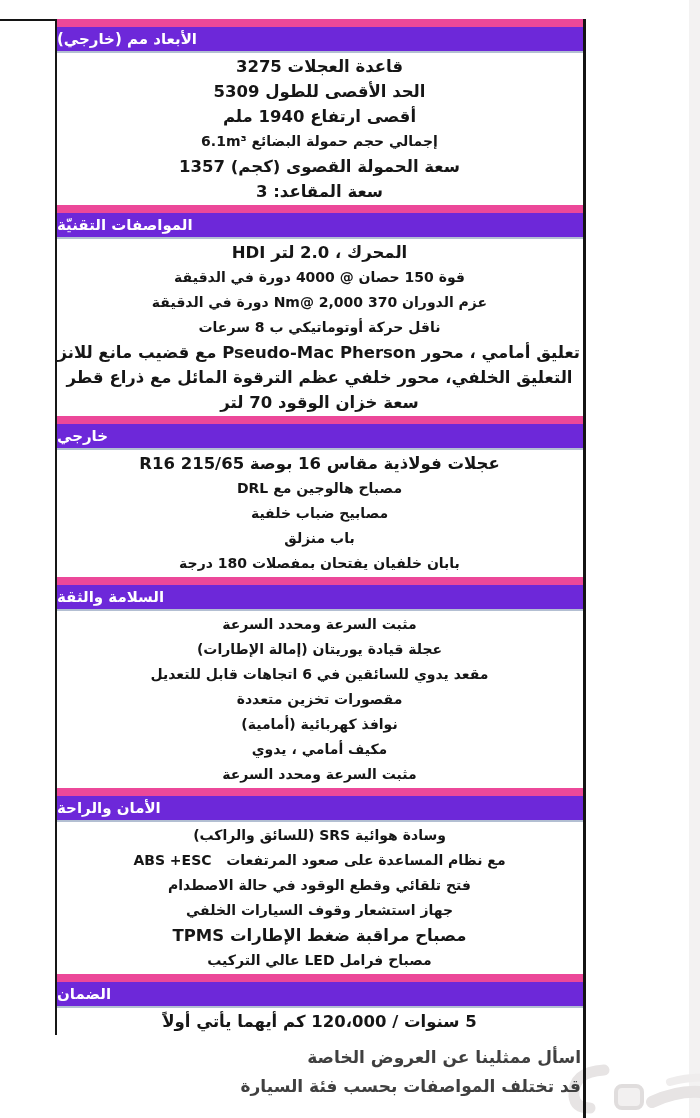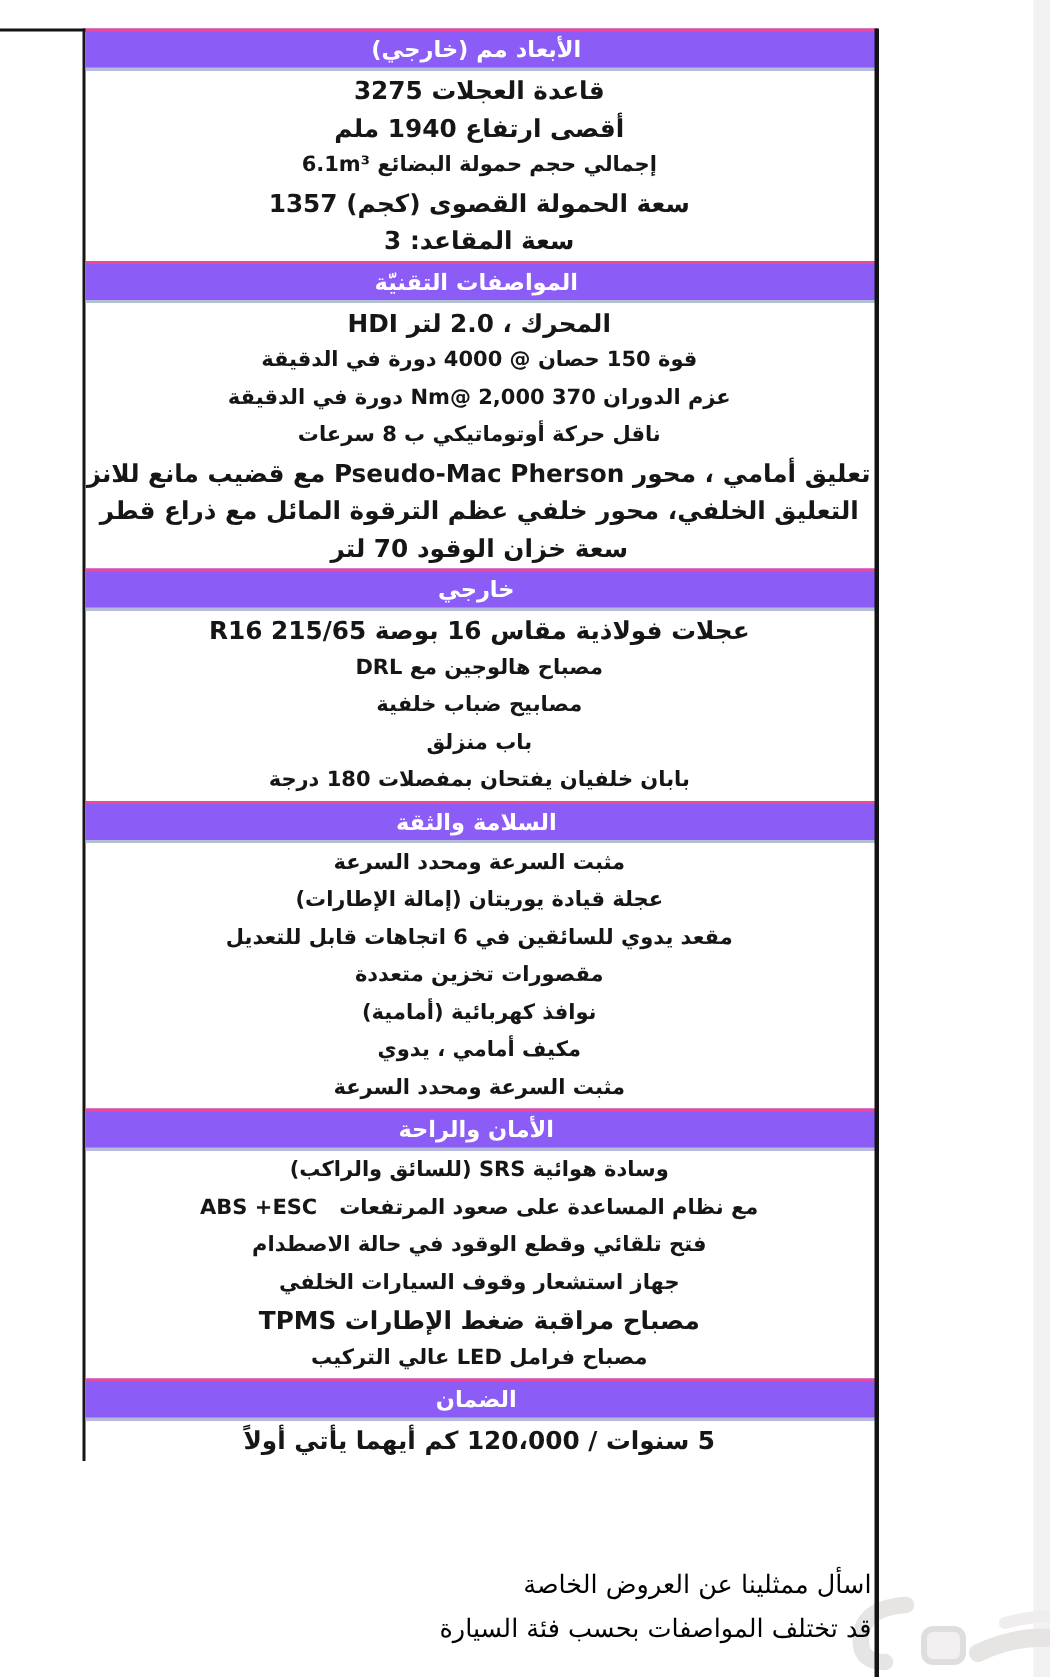--- a/index.html
+++ b/index.html
@@ -13,48 +13,48 @@
   .right-strip{position:absolute;left:689px;top:0;width:11px;height:1118px;background:#f3f2f2;z-index:0;}
   
   .topleft-line{position:absolute;left:0;top:19px;width:57px;height:2px;background:#141414;z-index:4;}
   
   .spec-table{
     position:absolute;left:55px;top:19px;width:528px;
     border-left:2px solid #161616;
     z-index:3;
   }
   .sec-header{
-    border-top:2px solid #ec4899;
+    border-top:8px solid #ec4899;
     border-bottom:2px solid #b3bfd2;
-    background:#8b5cf6;
+    background:#6d28d9;
     color:#ffffff;
     height:24px;line-height:24px;
     font-weight:bold;font-size:15px;
-    text-align:center;padding:0 7px 0 0;
+    text-align:left;padding:0 7px 0 0;
     white-space:nowrap;overflow:hidden;
   }
   .rows{padding:1px 0;}
   .row{
     line-height:25px;height:25px;
     color:#161616;font-weight:700;
     text-align:center;padding:0 5px 0 2px;
     white-space:nowrap;overflow:hidden;
   }
   .sz-s{font-size:14px;}
   .sz-m{font-size:16.5px;}
   .sz-l{font-size:14px;}
   
   .right-border{position:absolute;left:583px;top:19px;width:3px;height:1099px;background:#141414;z-index:10;}
   
   .footer-notes{
     position:absolute;left:57px;top:1043px;width:524px;
     text-align:right;z-index:6;
   }
   .footer-note{
-    line-height:29px;font-size:17px;font-weight:normal;color:#000000;
+    line-height:29px;font-size:17px;font-weight:bold;color:#404040;
     white-space:nowrap;overflow:hidden;padding-left:2px;
   }
   
   .watermark{position:absolute;left:520px;top:1058px;width:200px;height:60px;z-index:2;}
 </style>
 </head>
 <body>
 
 <div class="right-strip"></div>
 
@@ -64,20 +64,21 @@
   <path d="M84 12 q -32 2 -30 26 q 1 12 16 12" stroke="#e7e4e4" stroke-width="11" stroke-linecap="round"></path>
   <rect x="96" y="28" width="26" height="22" rx="6" fill="#f2f0f0" stroke="#e0dddd" stroke-width="4"></rect>
   <path d="M132 44 q 34 -16 66 -7 q 20 5 34 2" stroke="#e7e4e4" stroke-width="12" stroke-linecap="round"></path>
   <path d="M150 24 q 28 -8 56 -2" stroke="#efeded" stroke-width="8" stroke-linecap="round"></path>
 </svg>
 
 <div class="spec-table">
     <div class="sec-header" dir="rtl">الأبعاد مم (خارجي)</div>
     <div class="rows">
       <div class="row sz-m" dir="rtl">قاعدة العجلات 3275</div>
+      <div class="row sz-m" dir="rtl">الحد الأقصى للطول 5309</div>
       <div class="row sz-m" dir="rtl">أقصى ارتفاع 1940 ملم</div>
       <div class="row sz-l" dir="rtl">إجمالي حجم حمولة البضائع 6.1m³</div>
       <div class="row sz-m" dir="rtl">سعة الحمولة القصوى (كجم) 1357</div>
       <div class="row sz-m" dir="rtl">سعة المقاعد: 3</div>
     </div>
     <div class="sec-header" dir="rtl">المواصفات التقنيّة</div>
     <div class="rows">
       <div class="row sz-m" dir="rtl">المحرك ، 2.0 لتر HDI</div>
       <div class="row sz-l" dir="rtl">قوة 150 حصان @ 4000 دورة في الدقيقة</div>
       <div class="row sz-l" dir="rtl">عزم الدوران 370 Nm@ 2,000 دورة في الدقيقة</div>

